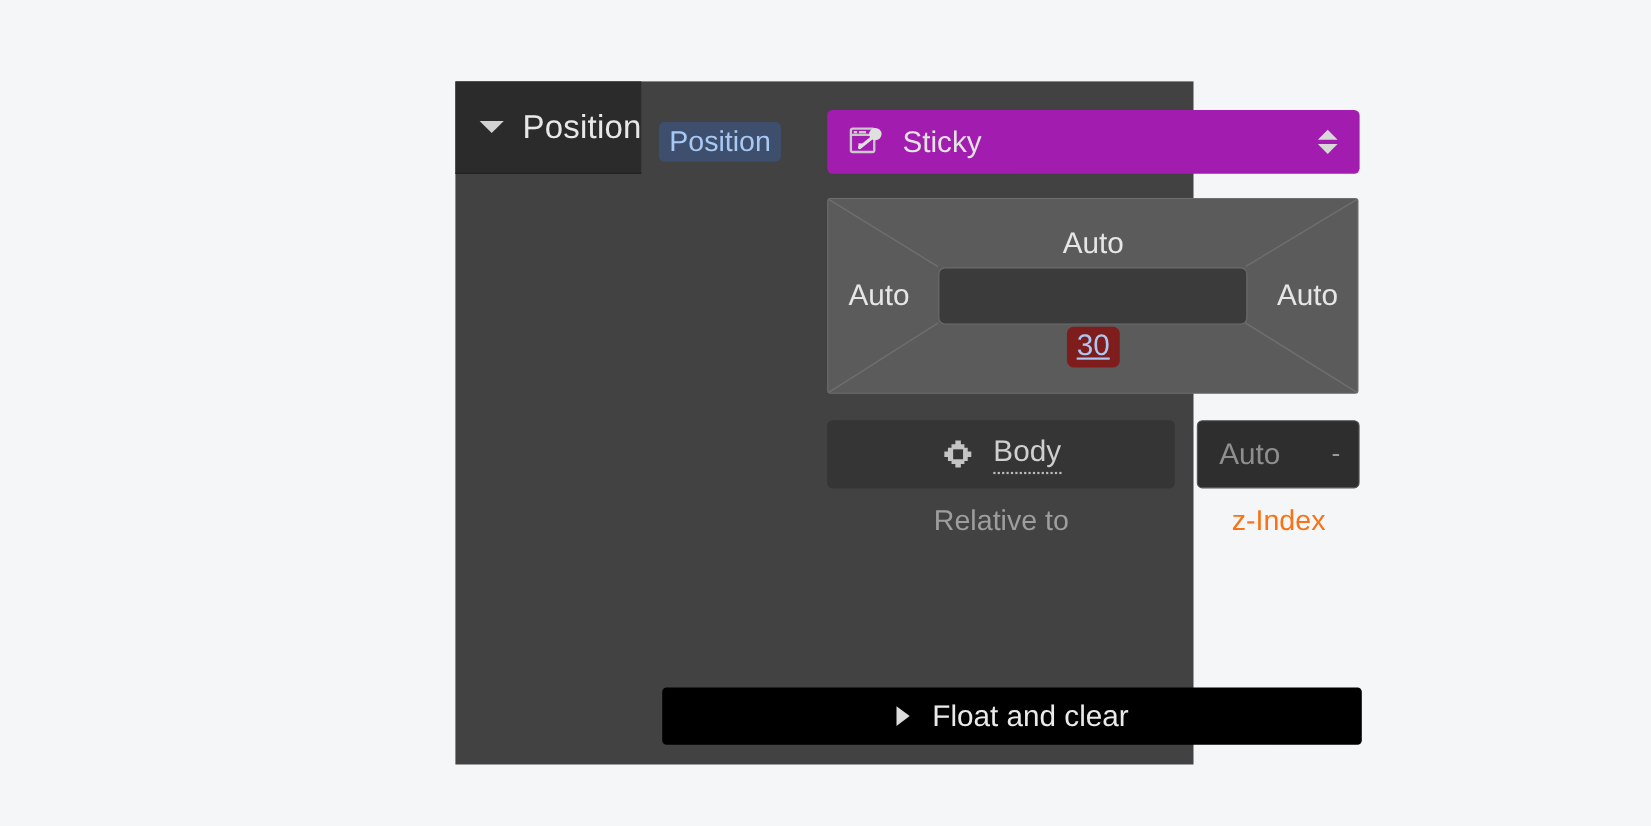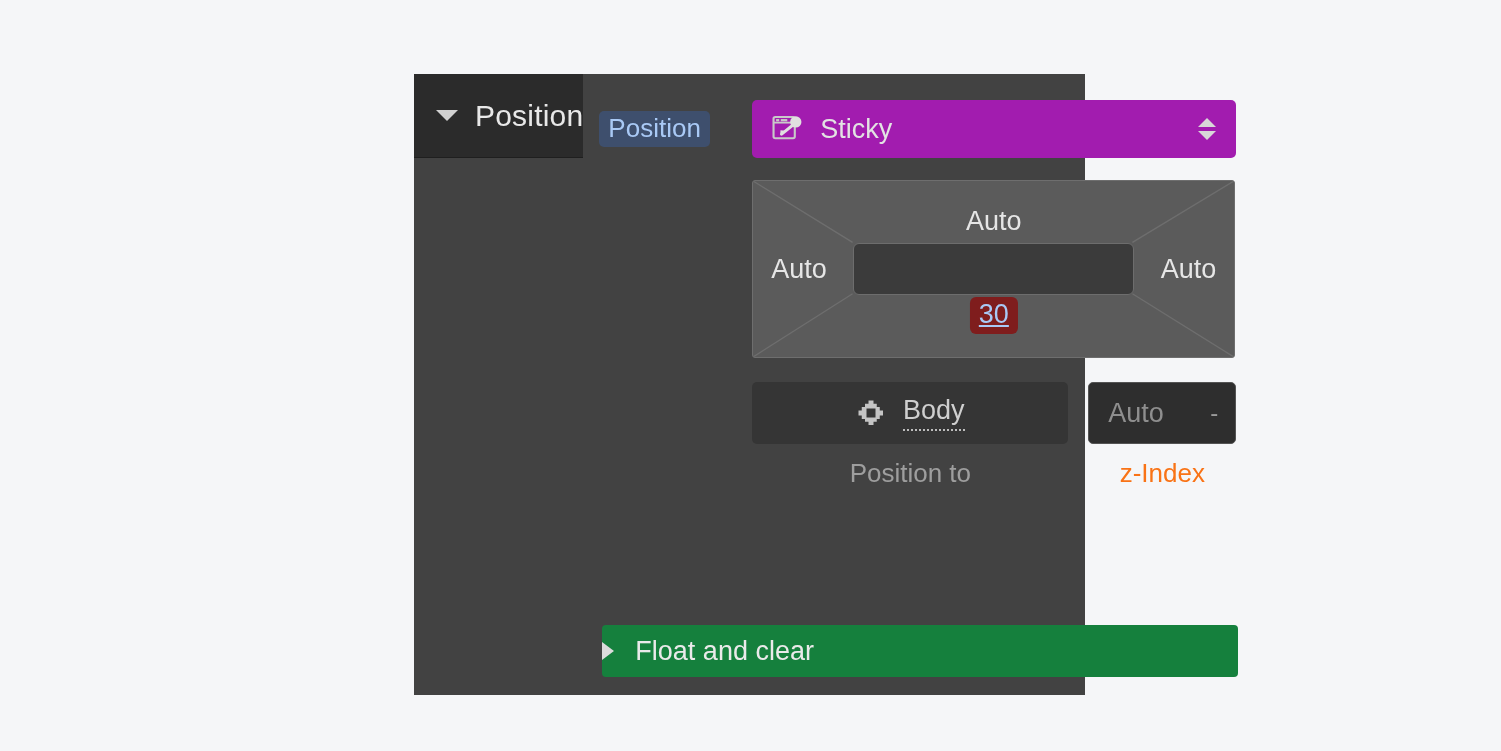--- a/index.html
+++ b/index.html
@@ -256,24 +256,25 @@
     font-size: 26px;
   }
 
   
   .subsection {
     position: absolute;
     left: 19px;
     right: 19px;
     bottom: 18px;
     height: 52px;
-    background: #15803d;
+    background: #000000;
     border-radius: 4px;
     display: flex;
     align-items: center;
+    justify-content: center;
     box-sizing: border-box;
   }
   .tri-right {
     width: 0; height: 0;
     border-top: 9px solid transparent;
     border-bottom: 9px solid transparent;
     border-left: 12px solid #dcdcdc;
     margin-right: 21px;
   }
   .subsection-label {
@@ -345,21 +346,21 @@
         </span>
         <span class="rel-text">Body</span>
       </div>
       <div class="z-field">
         <span class="z-placeholder">Auto</span>
         <span class="z-unit">-</span>
       </div>
     </div>
 
     <div class="caption-row">
-      <span class="cap-a">Position to</span>
+      <span class="cap-a">Relative to</span>
       <span class="cap-b">z-Index</span>
     </div>
 
     <div class="subsection">
       <span class="tri-right"></span>
       <span class="subsection-label">Float and clear</span>
     </div>
 
   </div>
 </div>

